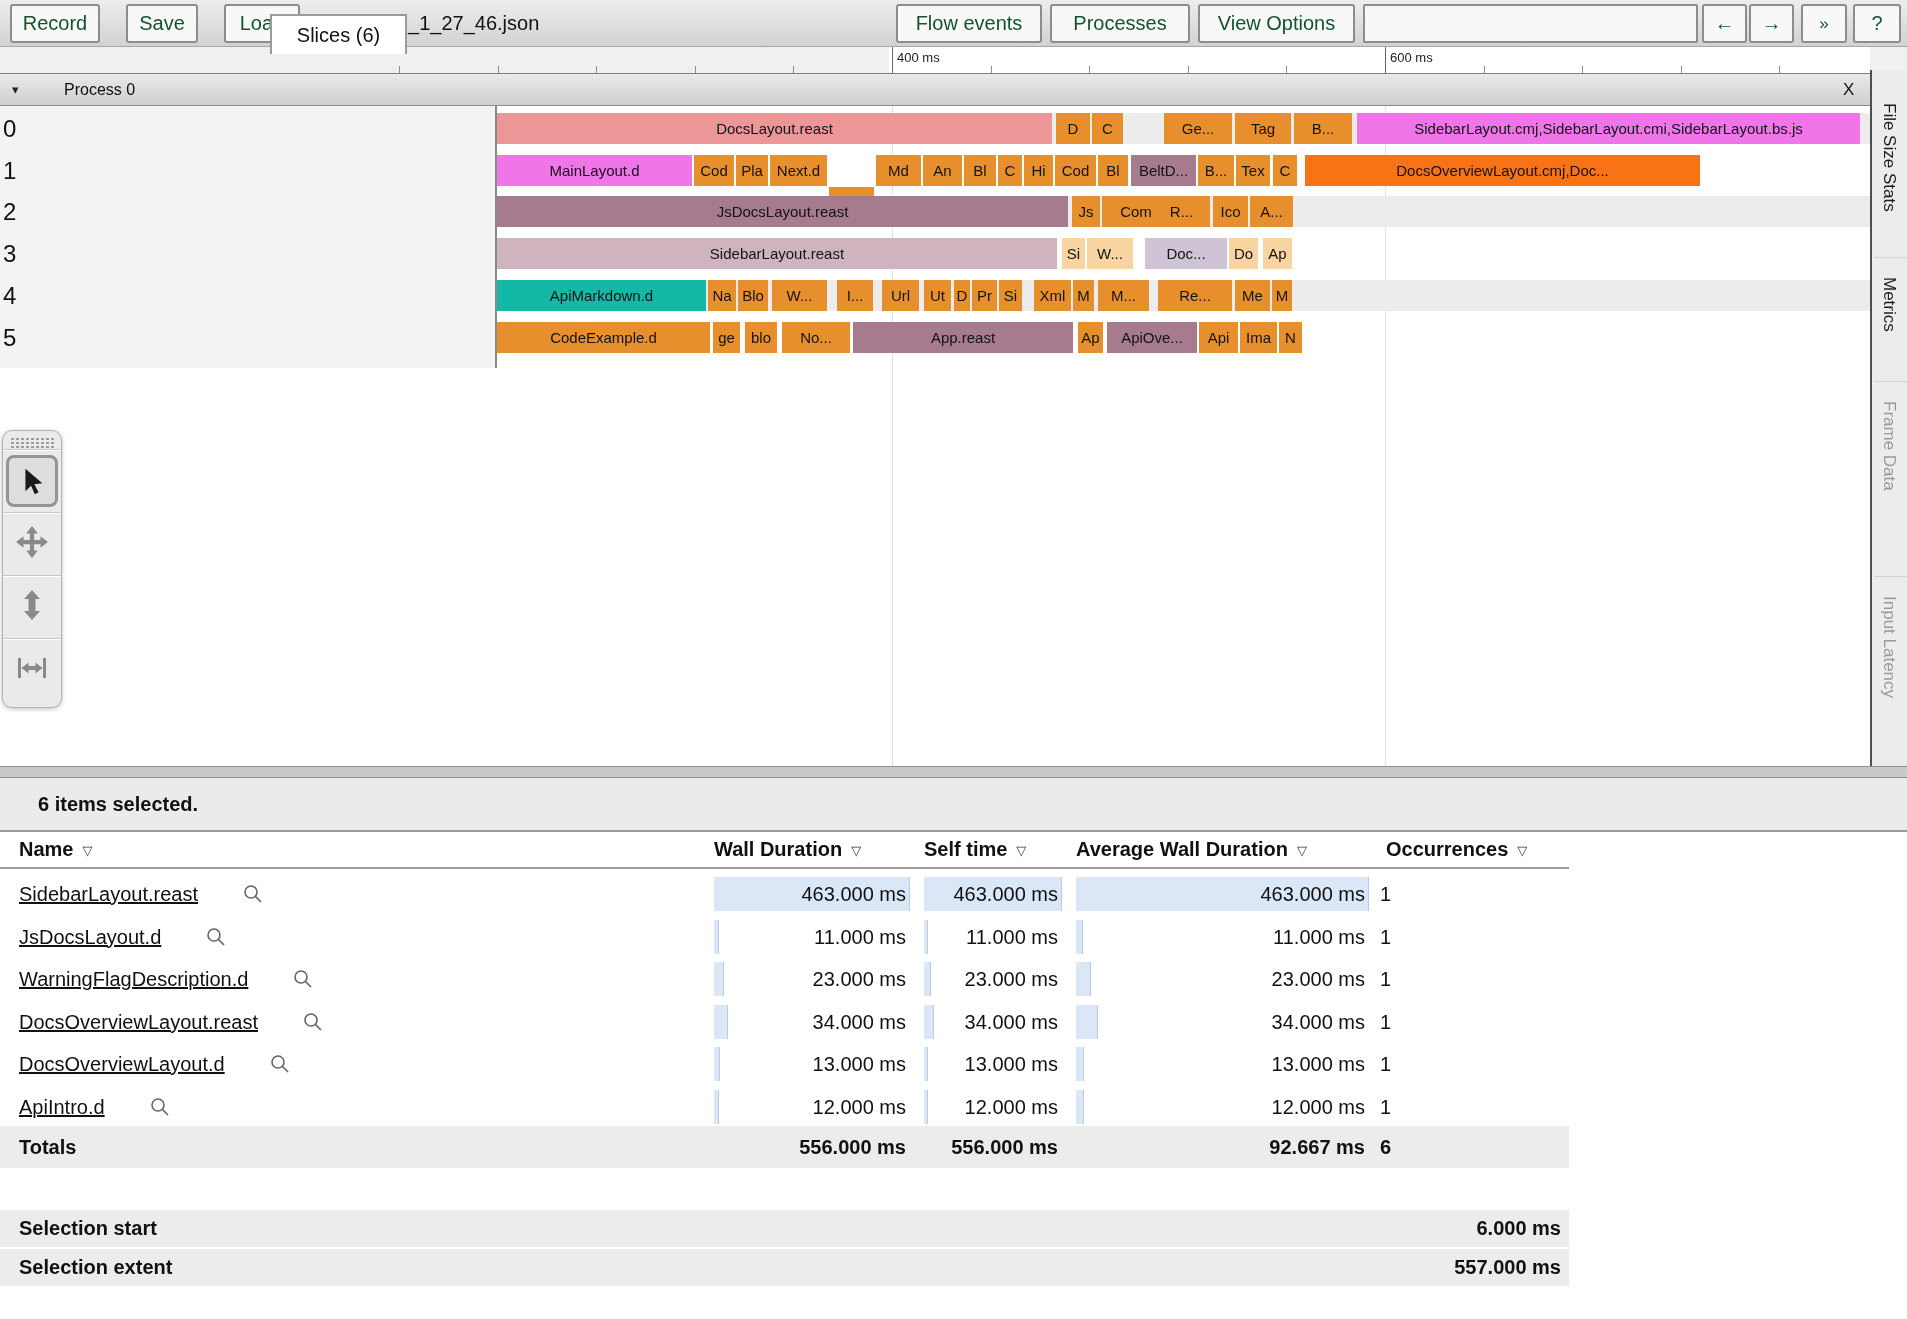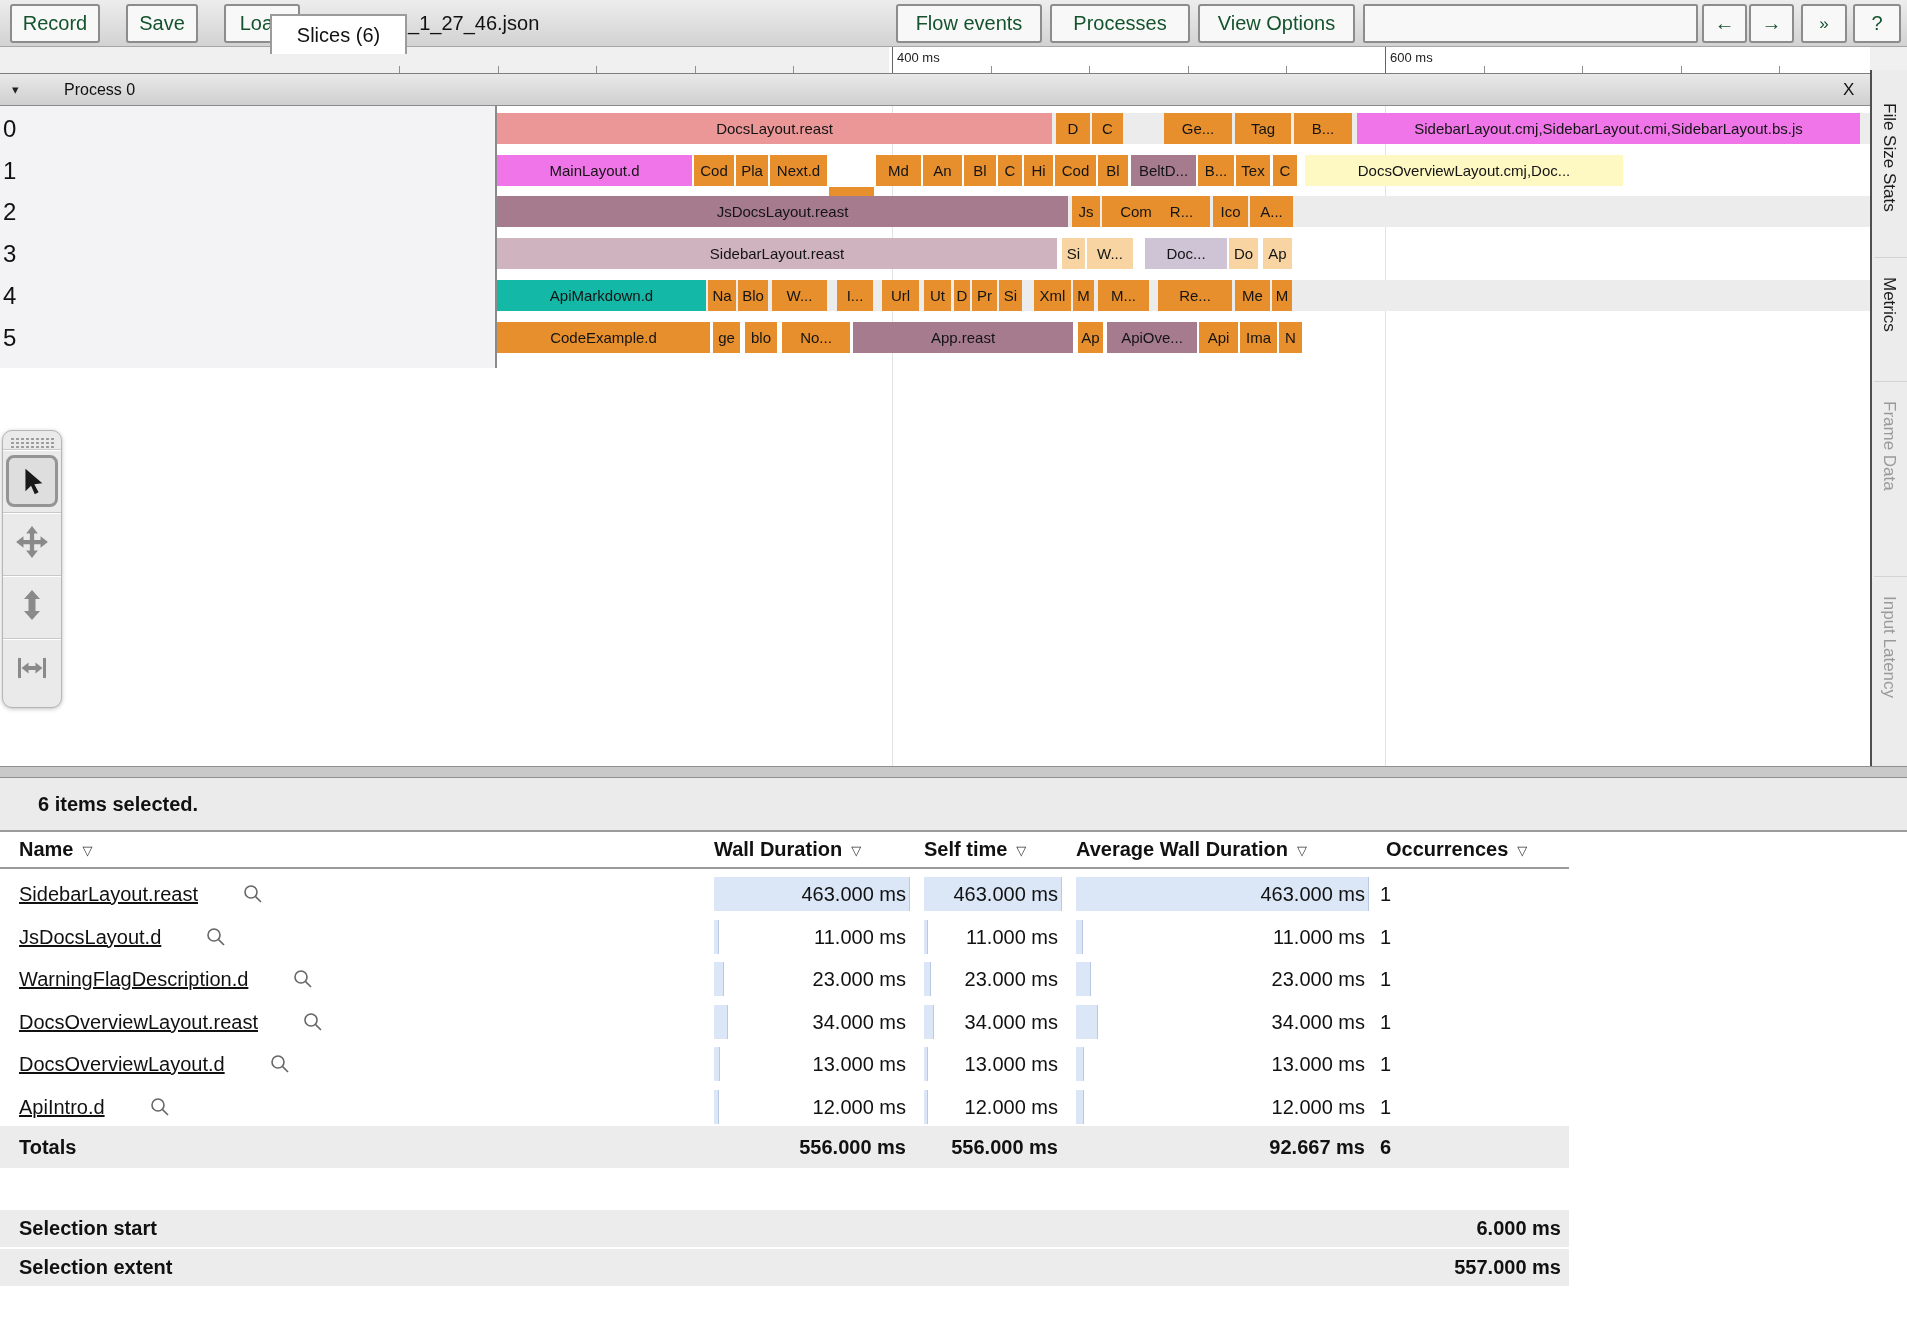--- a/index.html
+++ b/index.html
@@ -156,21 +156,21 @@
       <div class="slice" style="left: 923px; width: 39px; top: 155px; background: rgb(231, 143, 45);">An</div>
       <div class="slice" style="left: 964px; width: 32px; top: 155px; background: rgb(231, 143, 45);">Bl</div>
       <div class="slice" style="left: 998px; width: 24px; top: 155px; background: rgb(231, 143, 45);">C</div>
       <div class="slice" style="left: 1024px; width: 29px; top: 155px; background: rgb(231, 143, 45);">Hi</div>
       <div class="slice" style="left: 1055px; width: 41px; top: 155px; background: rgb(231, 143, 45);">Cod</div>
       <div class="slice" style="left: 1098px; width: 30px; top: 155px; background: rgb(231, 143, 45);">Bl</div>
       <div class="slice" style="left: 1131px; width: 65px; top: 155px; background: rgb(166, 123, 142);">BeltD...</div>
       <div class="slice" style="left: 1198px; width: 36px; top: 155px; background: rgb(231, 143, 45);">B...</div>
       <div class="slice" style="left: 1236px; width: 34px; top: 155px; background: rgb(231, 143, 45);">Tex</div>
       <div class="slice" style="left: 1273px; width: 24px; top: 155px; background: rgb(231, 143, 45);">C</div>
-      <div class="slice" style="left: 1305px; width: 318px; top: 155px; background: #fef9c3;">DocsOverviewLayout.cmj,Doc...</div>
+      <div class="slice" style="left: 1305px; width: 395px; top: 155px; background: #f97316;">DocsOverviewLayout.cmj,Doc...</div>
       <div class="rowband" style="top: 196px;"></div>
       <div class="rowlabel" style="top: 196px;">2</div>
       <div class="slice" style="left: 497px; width: 571px; top: 196px; background: rgb(166, 123, 142);">JsDocsLayout.reast</div>
       <div class="slice" style="left: 1072px; width: 28px; top: 196px; background: rgb(231, 143, 45);">Js</div>
       <div class="slice" style="left: 1102px; width: 68px; top: 196px; background: rgb(231, 143, 45);">Com</div>
       <div class="slice" style="left: 1153px; width: 57px; top: 196px; background: rgb(231, 143, 45);">R...</div>
       <div class="slice" style="left: 1213px; width: 35px; top: 196px; background: rgb(231, 143, 45);">Ico</div>
       <div class="slice" style="left: 1250px; width: 43px; top: 196px; background: rgb(231, 143, 45);">A...</div>
       <div class="rowlabel" style="top: 238px;">3</div>
       <div class="slice" style="left: 497px; width: 560px; top: 238px; background: rgb(207, 179, 191);">SidebarLayout.reast</div>

